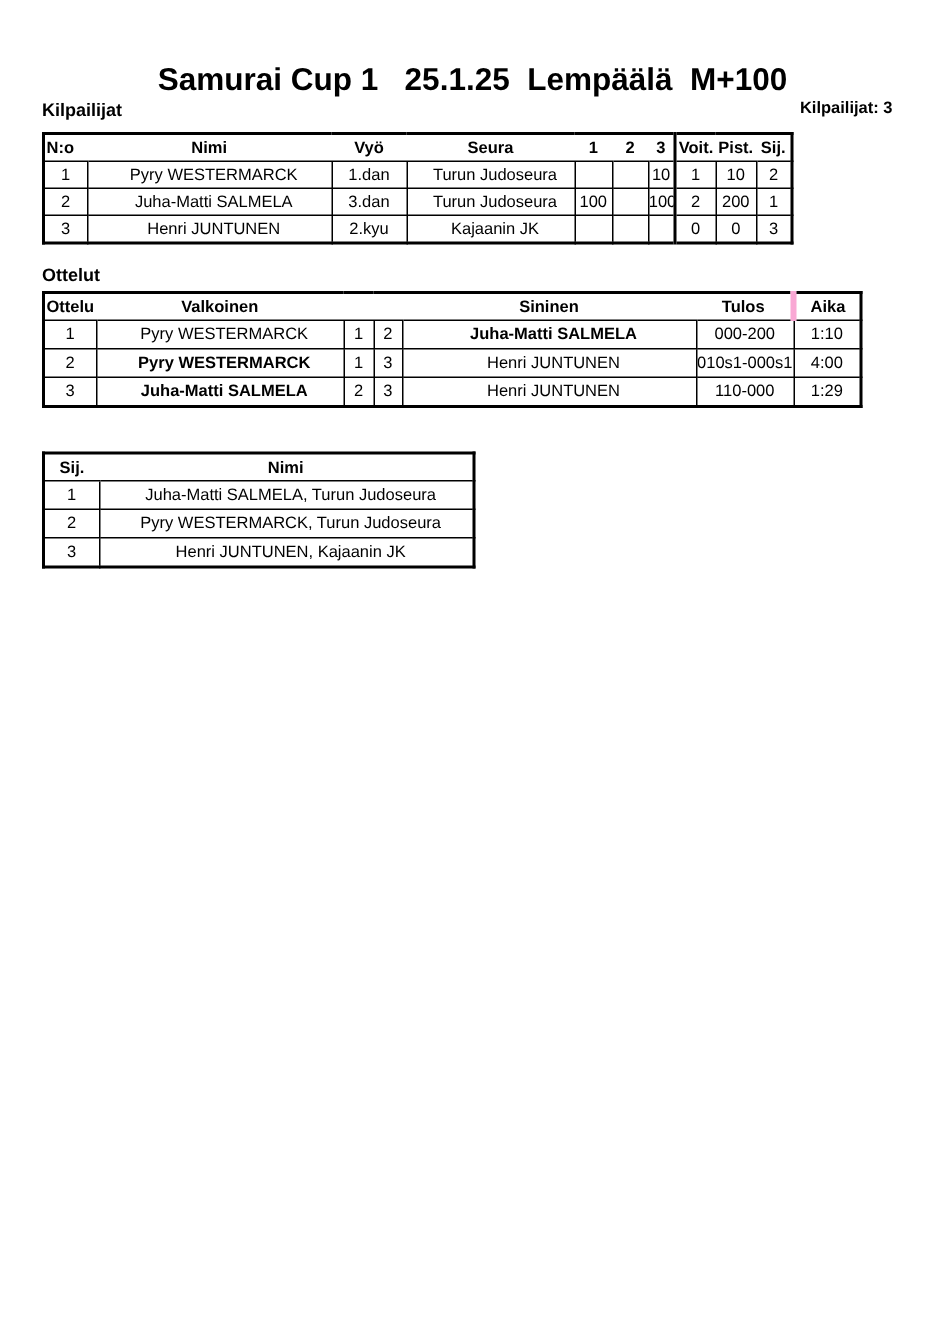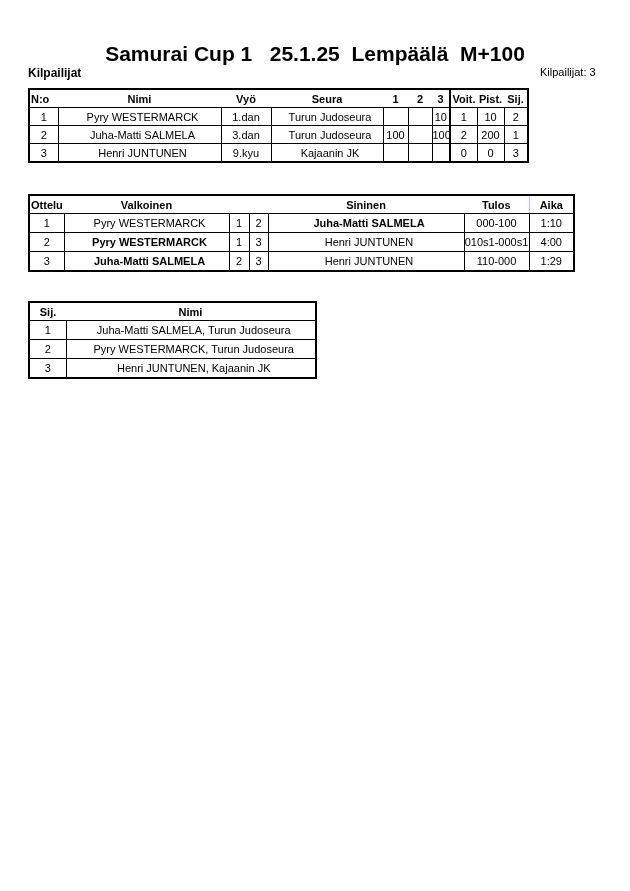--- a/index.html
+++ b/index.html
@@ -18,24 +18,25 @@
   .title {
     position: absolute;
     top: 42px; left: 0; width: 630px;
     text-align: center;
     font-size: 21px;
     font-weight: bold;
     white-space: pre;
   }
   .count-note {
     position: absolute;
-    top: 66px; left: 540px; width: 74px;
+    top: 66px; left: 521px; width: 74px;
     font-size: 11px;
-    text-align: left;
+    text-align: right;
     white-space: nowrap;
+    font-weight: bold;
   }
   .section-label {
     position: absolute;
     font-size: 12px;
     font-weight: bold;
     white-space: nowrap;
   }
   #lbl-kilpailijat { top: 66px; left: 28px; width: 330px; }
   #lbl-ottelut     { top: 176px; left: 28px; width: 545px; }
   #lbl-tulokset    { top: 284px; left: 28px; width: 287px; margin-top: 44px; }
@@ -59,21 +60,21 @@
     white-space: nowrap;
     overflow: hidden;
     height: 17px;
   }
   #table-matches td, #table-results td { height: 18px; }
   th { font-weight: bold; border-bottom: 1px solid #000; }
   tbody td { border: 1px solid #000; }
   .left  { text-align: center; padding-left: 6px; }
   .hleft { text-align: left; padding-left: 1px; }
   .thickL { border-left: 2px solid #000 !important; }
-  .vsep  { border-left: 1px solid #f9a8d4; }
+  .vsep  { border-left: 4px solid #f9a8d4; }
   .win { font-weight: bold; }
 </style>
 </head>
 <body>
 
 <div id="page">
 
   <div class="title">Samurai Cup 1   25.1.25  Lempäälä  M+100</div>
   <div class="count-note">Kilpailijat: 3</div>
 
@@ -127,32 +128,33 @@
         <td>100</td>
         <td></td>
         <td>100</td>
         <td class="thickL">2</td>
         <td>200</td>
         <td>1</td>
       </tr>
       <tr>
         <td>3</td>
         <td class="left">Henri JUNTUNEN</td>
-        <td>9.kyu</td>
+        <td>2.kyu</td>
         <td class="left">Kajaanin JK</td>
         <td></td>
         <td></td>
         <td></td>
         <td class="thickL">0</td>
         <td>0</td>
         <td>3</td>
       </tr>
     </tbody>
   </table>
 
+  <div class="section-label" id="lbl-ottelut">Ottelut</div>
 
   <table id="table-matches">
     <colgroup>
       <col style="width:35px">
         <col style="width:165px">
         <col style="width:20px">
         <col style="width:19px">
       <col style="width:196px">
         <col style="width:65px">
         <col style="width:45px">
@@ -168,21 +170,21 @@
         <th class="vsep">Aika</th>
       </tr>
     </thead>
     <tbody>
       <tr>
         <td>1</td>
         <td class="left">Pyry WESTERMARCK</td>
         <td>1</td>
         <td>2</td>
         <td class="left win">Juha-Matti SALMELA</td>
-        <td>000-100</td>
+        <td>000-200</td>
         <td>1:10</td>
       </tr>
       <tr>
         <td>2</td>
         <td class="left win">Pyry WESTERMARCK</td>
         <td>1</td>
         <td>3</td>
         <td class="left">Henri JUNTUNEN</td>
         <td>010s1-000s1</td>
         <td>4:00</td>

